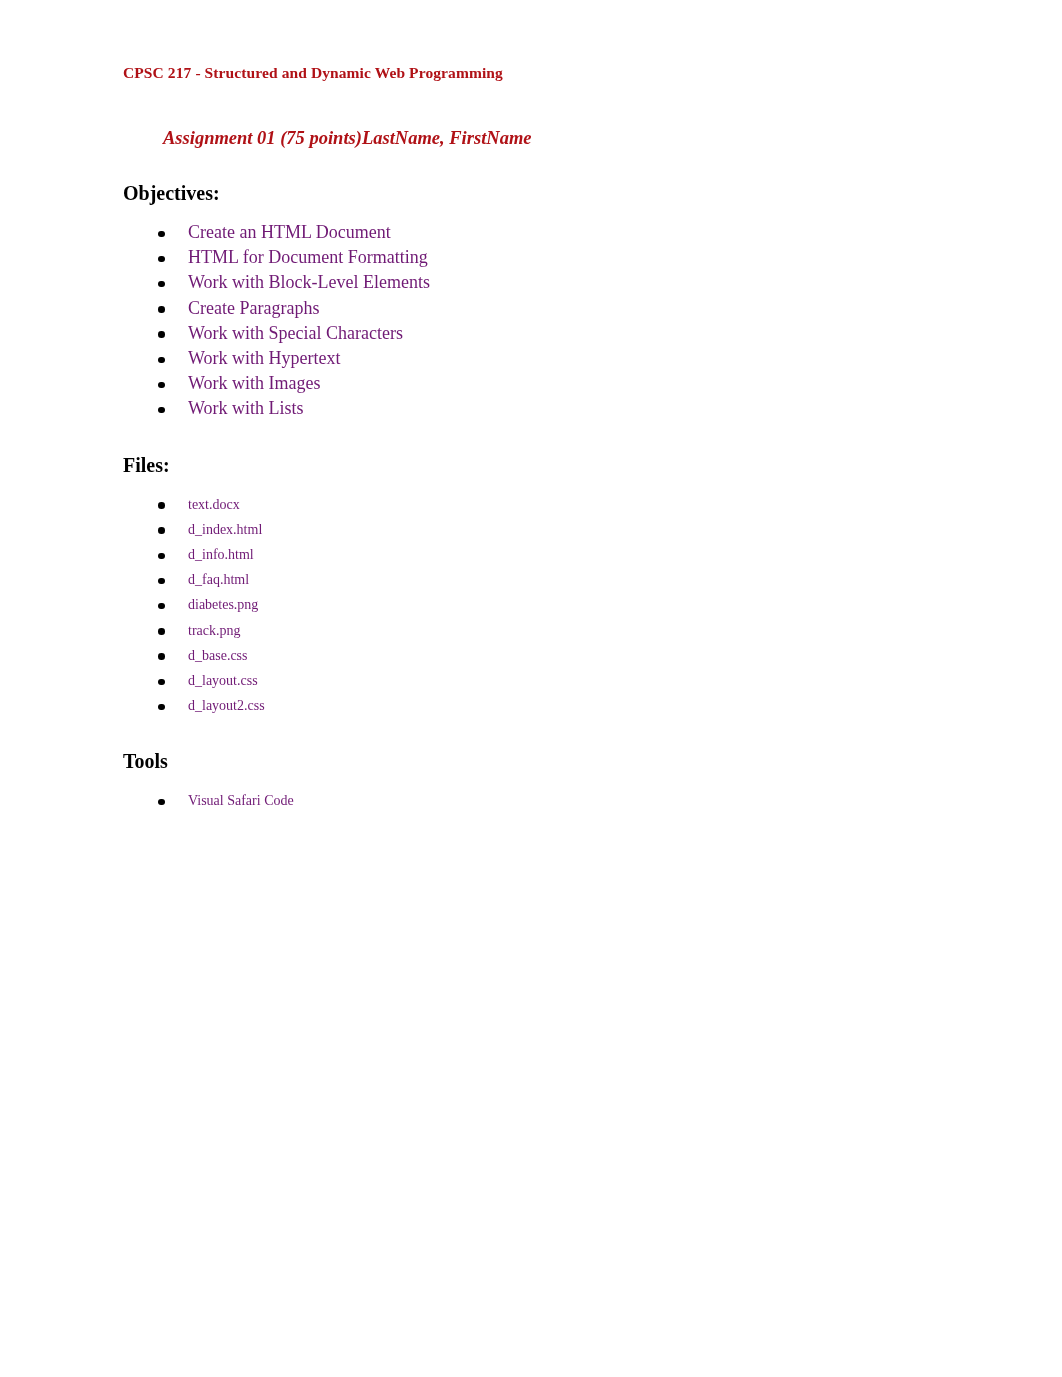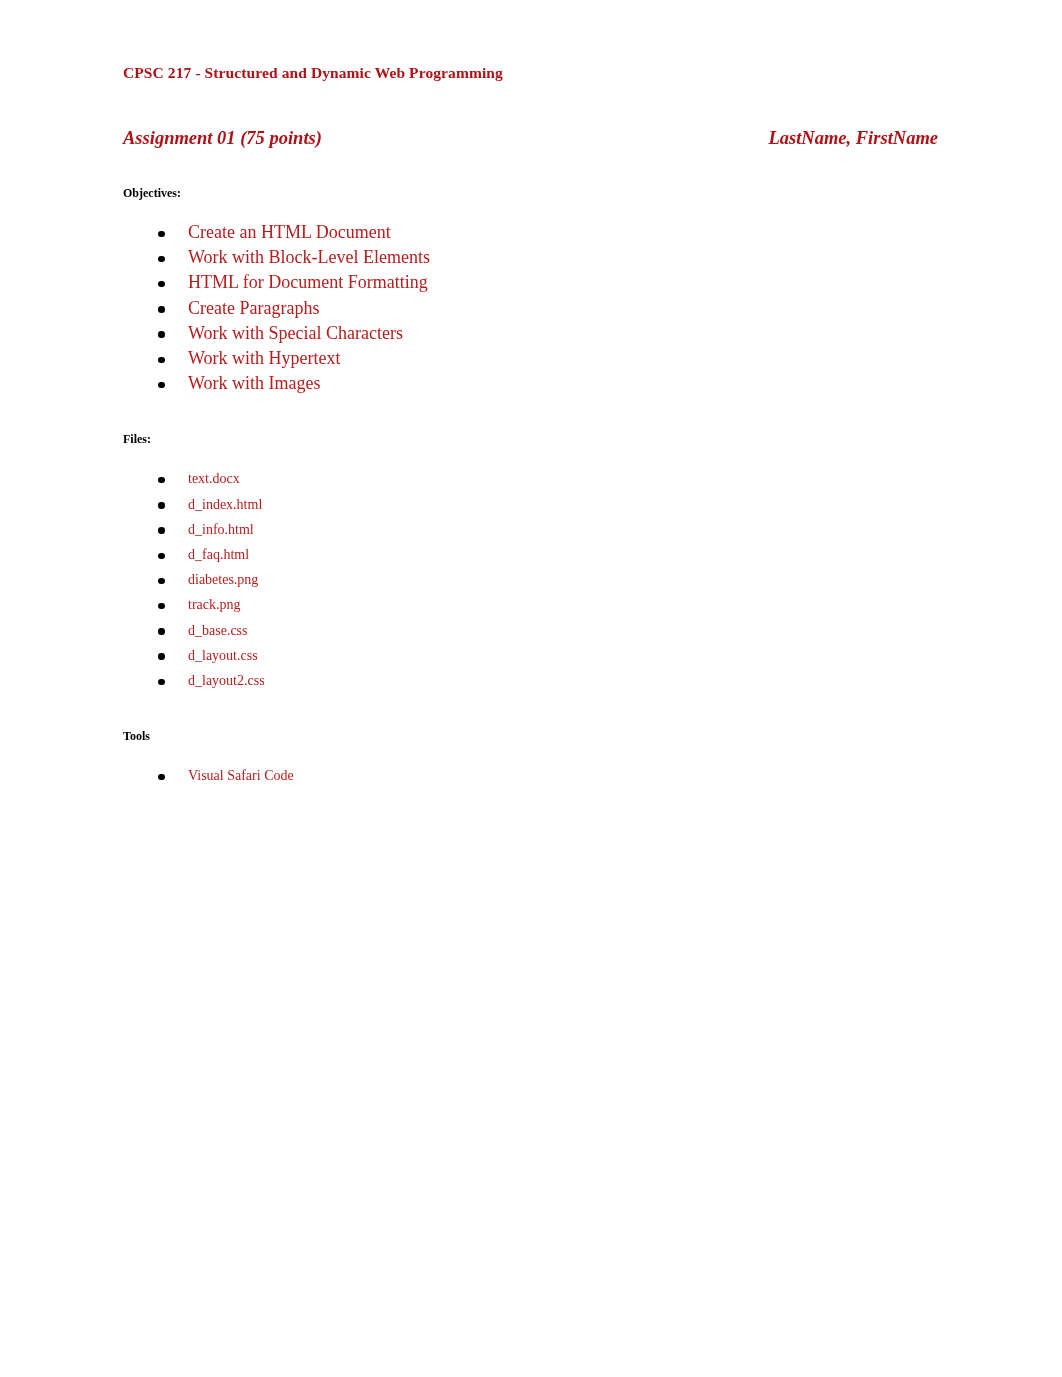--- a/index.html
+++ b/index.html
@@ -35,40 +35,40 @@
     letter-spacing: 0.1px;
     margin: 0;
     padding-top: 63px;
     line-height: 20px;
     white-space: nowrap;
   }
 
   
   .assignment-row {
     display: flex;
-    justify-content: space-between;
     align-items: baseline;
     margin-top: 43px;
     line-height: 24px;
+    margin-left: 40px;
   }
   .assignment-title,
   .student-name {
     font-size: 18.5px;
     font-weight: bold;
     font-style: italic;
     color: #B01116;
     white-space: nowrap;
   }
   .student-name {
     padding-right: 1px;
   }
 
   
   .section-heading {
-    font-size: 12px;
+    font-size: 20px;
     font-weight: bold;
     color: #000000;
     line-height: 22px;
     margin: 0;
   }
   .section-block {
     margin-top: 32px;
   }
 
   
@@ -76,21 +76,21 @@
     list-style: none;
     margin: 0;
     padding: 0;
     margin-top: 16px;
   }
   ul.bullet-list li {
     position: relative;
     padding-left: 65px;
     line-height: 25.2px;
     font-size: 18px;
-    color: #b91c1c;
+    color: #701a75;
     white-space: nowrap;
   }
   ul.bullet-list li .bullet-dot {
     position: absolute;
     left: 35px;
     top: 10.5px;
     width: 6.5px;
     height: 6.5px;
     background: #000000;
     border-radius: 50%;
@@ -115,41 +115,45 @@
 
     <div class="section-block">
       <div class="section-heading">Objectives:</div>
       <ul class="bullet-list objectives-list">
         <li>
           <span class="bullet-dot"></span>
           <span>Create an HTML Document</span>
         </li>
         <li>
           <span class="bullet-dot"></span>
+          <span>HTML for Document Formatting</span>
+        </li>
+        <li>
+          <span class="bullet-dot"></span>
           <span>Work with Block-Level Elements</span>
         </li>
         <li>
           <span class="bullet-dot"></span>
-          <span>HTML for Document Formatting</span>
-        </li>
-        <li>
-          <span class="bullet-dot"></span>
           <span>Create Paragraphs</span>
         </li>
         <li>
           <span class="bullet-dot"></span>
           <span>Work with Special Characters</span>
         </li>
         <li>
           <span class="bullet-dot"></span>
           <span>Work with Hypertext</span>
         </li>
         <li>
           <span class="bullet-dot"></span>
           <span>Work with Images</span>
+        </li>
+        <li>
+          <span class="bullet-dot"></span>
+          <span>Work with Lists</span>
         </li>
       </ul>
     </div>
 
     <div class="section-block">
       <div class="section-heading">Files:</div>
       <ul class="bullet-list files-list">
         <li>
           <span class="bullet-dot"></span>
           <span>text.docx</span>

